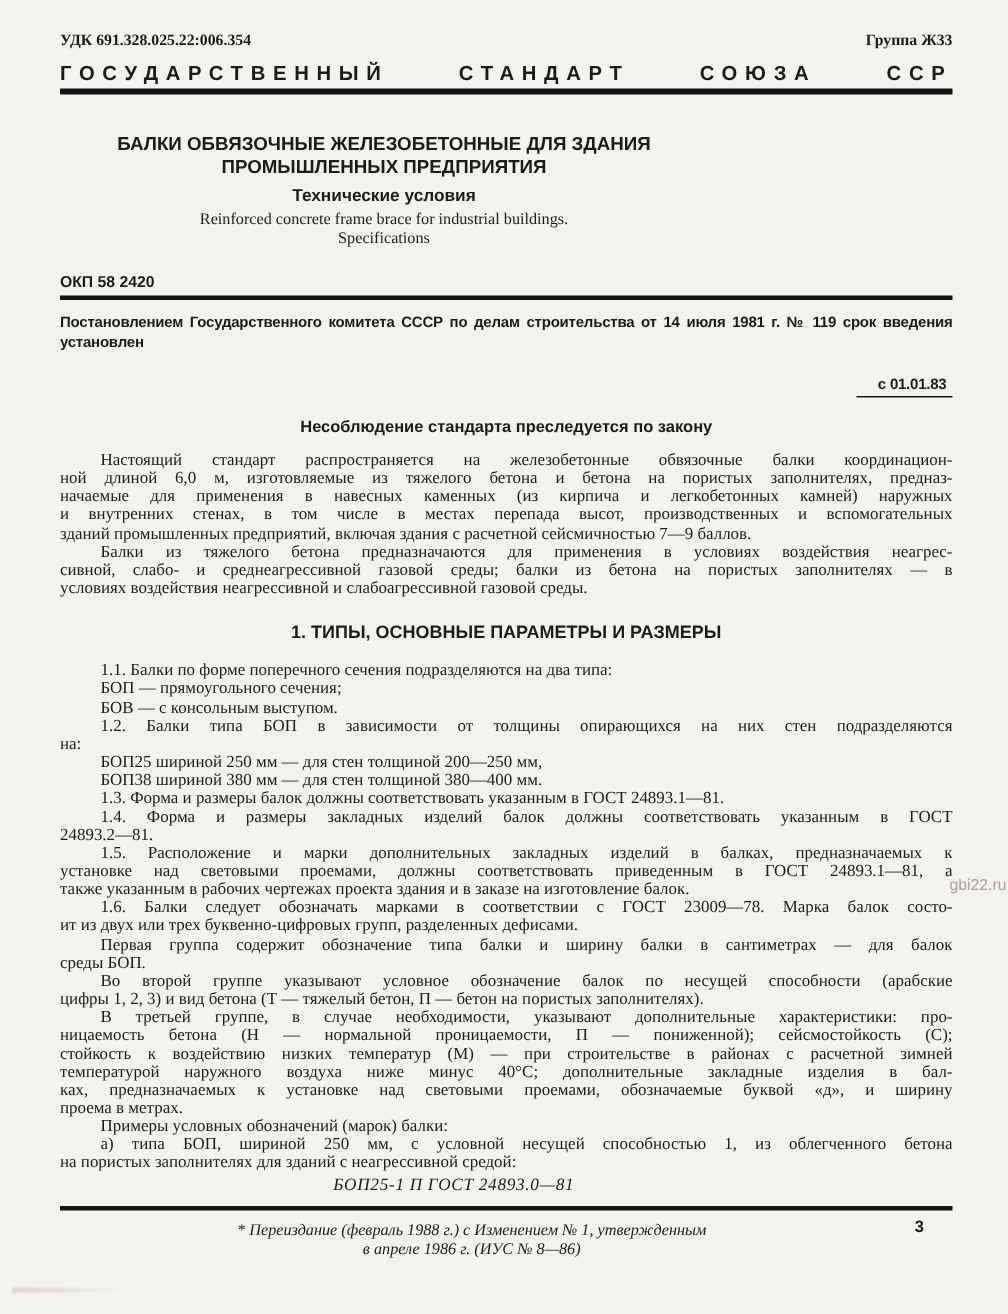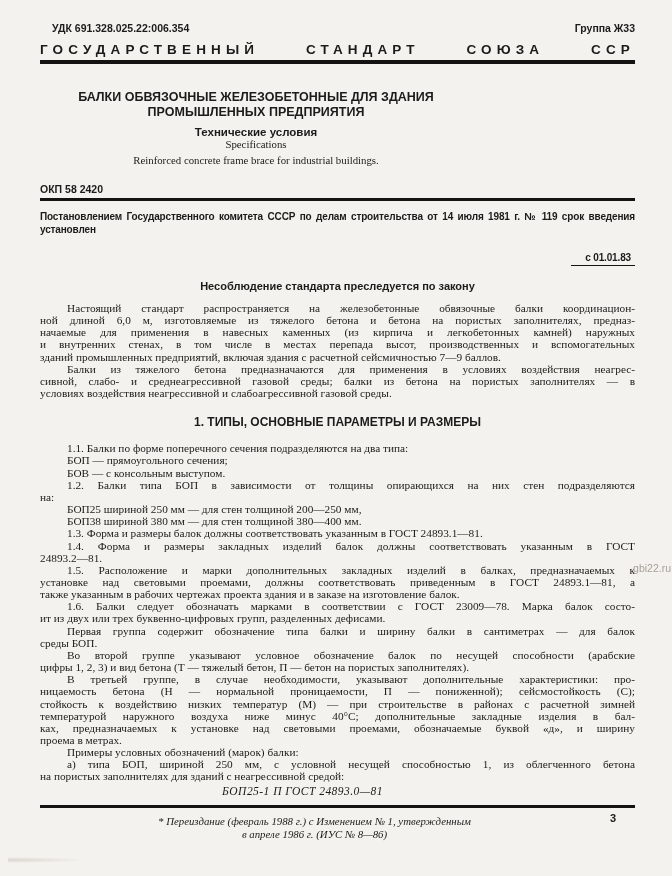--- a/index.html
+++ b/index.html
@@ -6,21 +6,21 @@
   body{
     width:672px;height:876px;overflow:hidden;position:relative;
     background:#f4f2ee;color:#1c1b19;
     font-family:"Liberation Serif", serif;
     -webkit-font-smoothing:antialiased;
   }
   .page{position:absolute;inset:0;padding:22px 37px 0 40px;box-sizing:border-box;}
 
   
   .udk-row{display:flex;justify-content:space-between;
-    font-family:Liberation Sans, sans-serif;font-weight:bold;font-size:10.5px;margin-left:12px;}
+    font-family:Liberation Serif, serif;font-weight:bold;font-size:10.5px;}
   .banner{display:flex;justify-content:space-between;margin-top:8px;
     font-family:"Liberation Sans",sans-serif;font-weight:bold;font-size:13.5px;}
   .banner span{letter-spacing:0.38em;white-space:nowrap;}
   .rule-thick{height:4px;background:#141312;margin-top:3px;}
   .rule-med{height:3px;background:#141312;}
 
   
   .title-block{display:flex;margin-top:26px;}
   .title-left{width:432px;text-align:center;}
   .title-main{font-family:"Liberation Sans",sans-serif;font-weight:bold;
@@ -58,21 +58,21 @@
   
   .footer-rule{height:3px;background:#141312;margin-top:8px;}
   .footer-row{display:flex;justify-content:space-between;margin-top:6px;
     font-weight:bold;font-style:italic;font-size:10.8px;
     font-family:"Liberation Sans",sans-serif;}
   .footnote{font-style:italic;font-size:10.8px;line-height:13.5px;
     text-align:center;padding-right:46px;margin-top:7px;}
 
   .page-num{position:absolute;top:812px;right:56px;
     font-family:"Liberation Sans",sans-serif;font-weight:bold;font-size:11px;}
-  .watermark{position:absolute;top:562px;right:1px;
+  .watermark{position:absolute;top:584px;right:1px;
     font-family:"Liberation Sans",sans-serif;font-size:10.5px;color:#a6a199;}
   .smudge{position:absolute;left:8px;top:857px;width:80px;height:6px;
     background:radial-gradient(ellipse at left,#d9d6cf 0%,rgba(217,214,207,0) 70%);}
 </style>
 </head>
 <body>
 
 <div class="page">
 
   <div class="udk-row">
@@ -86,22 +86,22 @@
       <span>СОЮЗА</span>
       <span>ССР</span>
     </div>
   <div class="rule-thick"></div>
 
   <div class="title-block">
     <div class="title-left">
       <div class="title-main">БАЛКИ ОБВЯЗОЧНЫЕ ЖЕЛЕЗОБЕТОННЫЕ ДЛЯ ЗДАНИЯ</div>
       <div class="title-main">ПРОМЫШЛЕННЫХ ПРЕДПРИЯТИЯ</div>
       <div class="title-sub">Технические условия</div>
+      <div class="title-en">Reinforced concrete frame brace for industrial buildings.</div>
       <div class="title-en" style="margin-top:0;">Specifications</div>
-      <div class="title-en">Reinforced concrete frame brace for industrial buildings.</div>
     </div>
   </div>
 
   <div class="okp">ОКП 58 2420</div>
   <div class="rule-med"></div>
 
   <div class="decree">
     <div class="decree-l1">Постановлением Государственного комитета СССР по делам строительства от 14 июля 1981 г. № 119 срок введения</div>
     <div class="decree-l2">
       <span>установлен</span>

